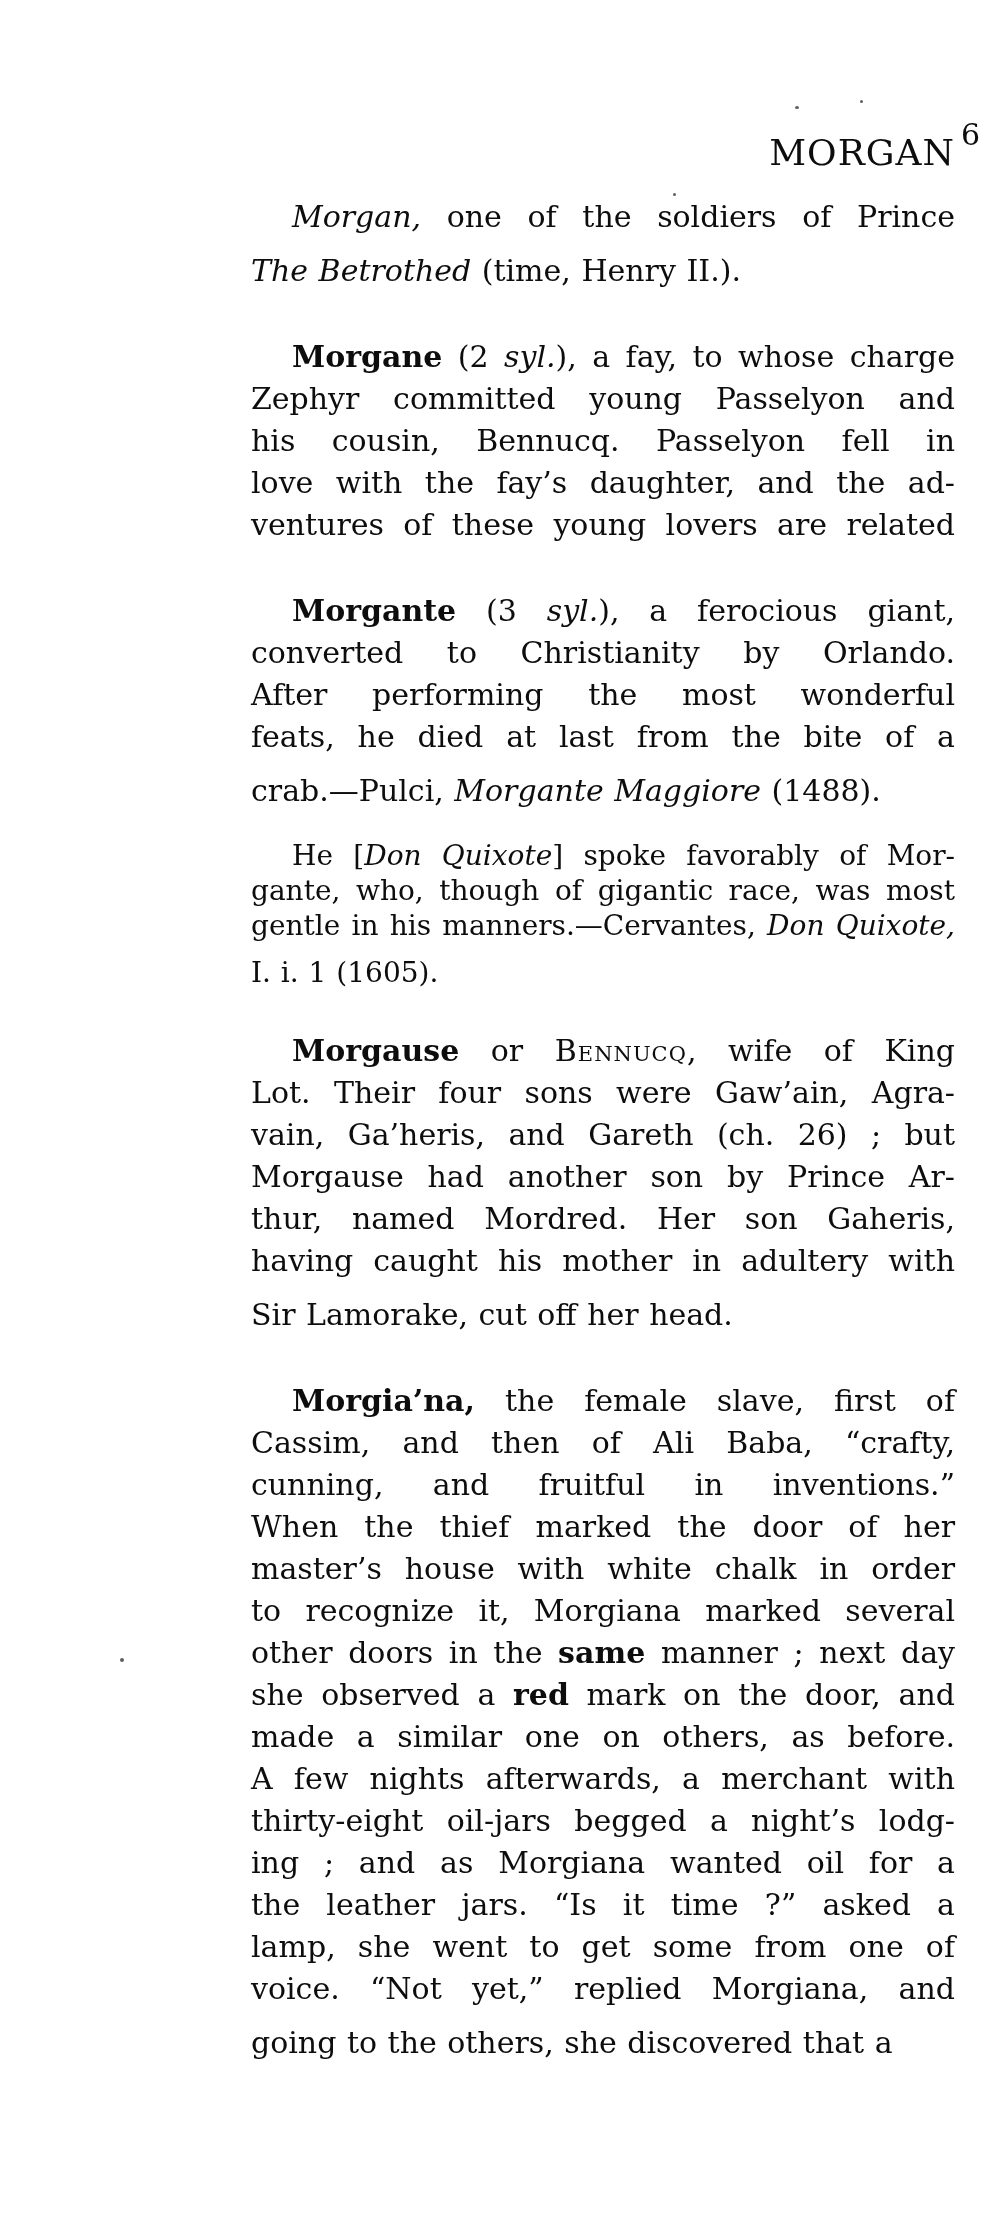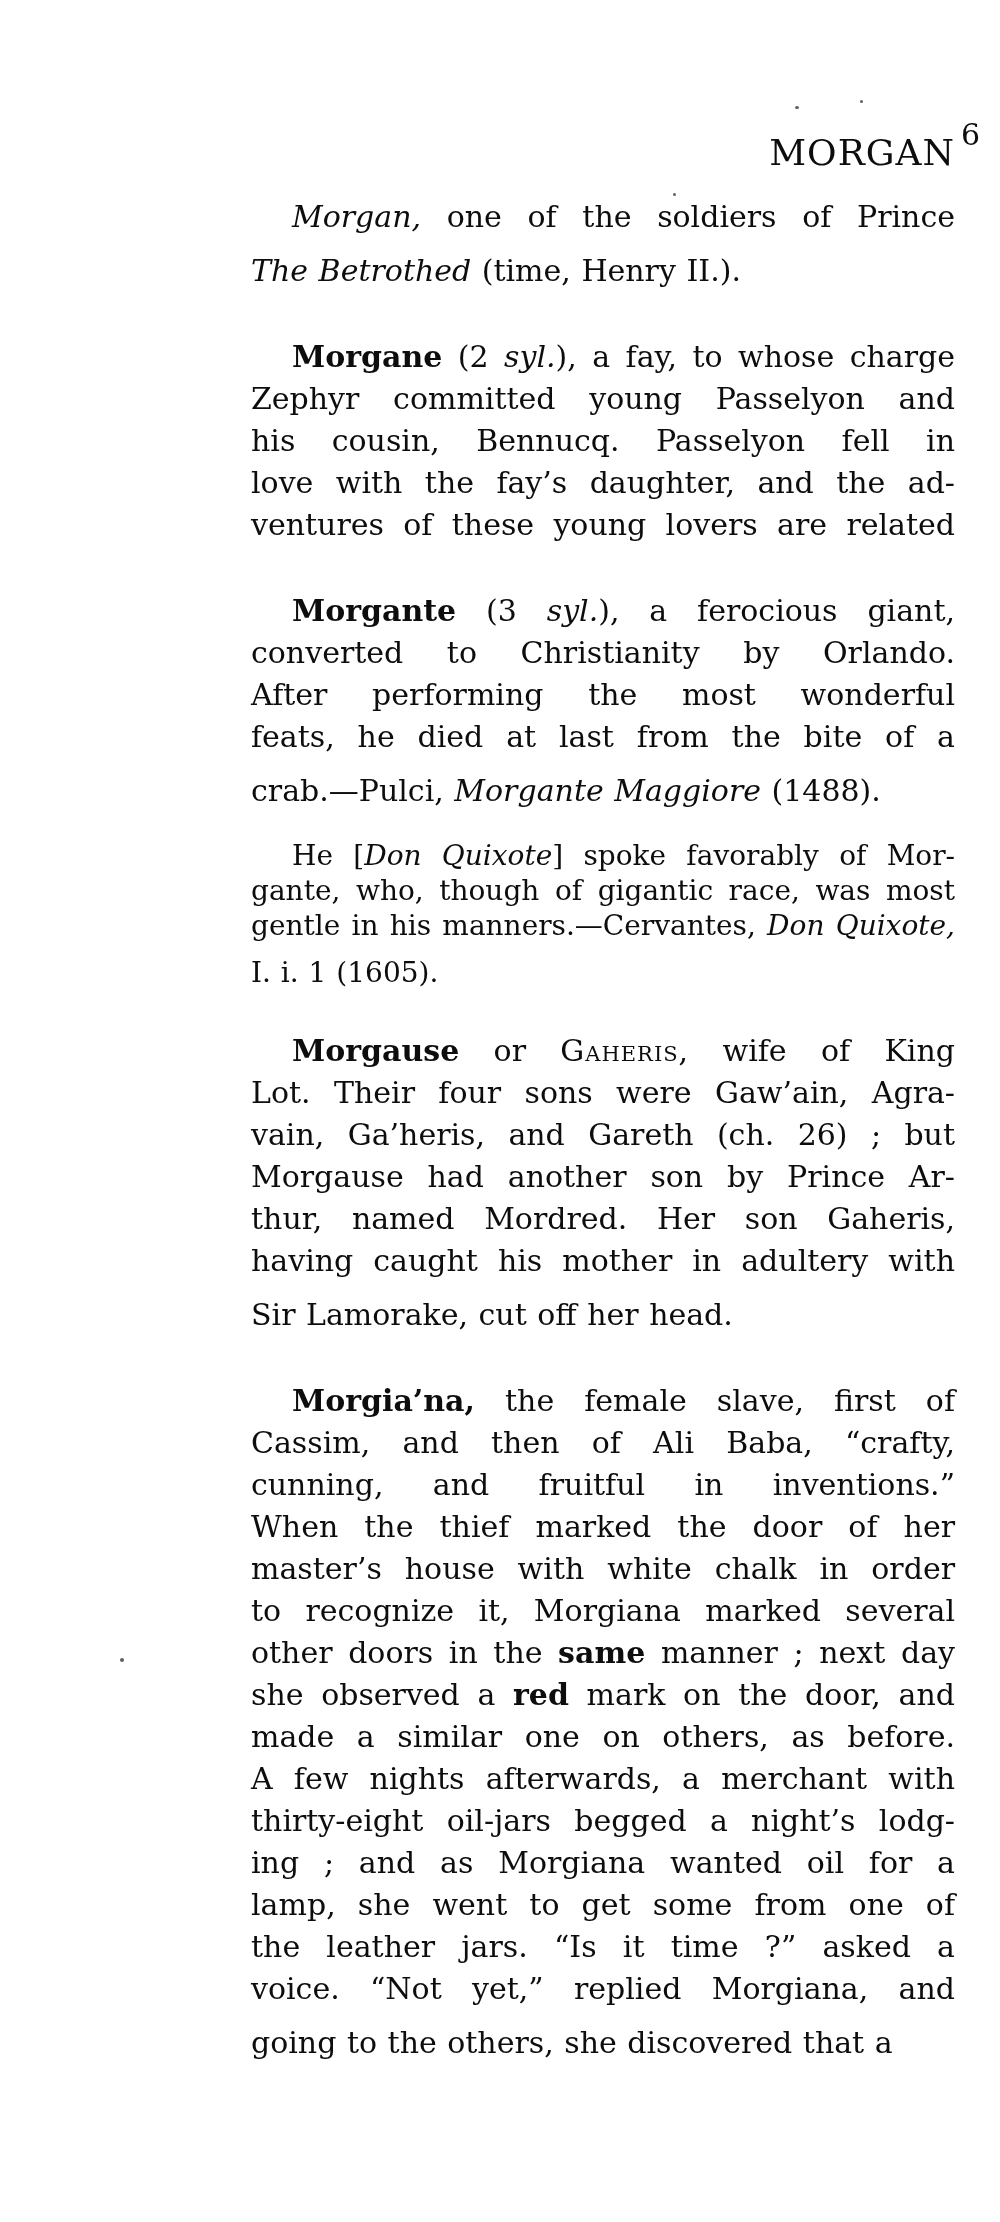--- a/index.html
+++ b/index.html
@@ -99,43 +99,43 @@
         <div class="line"><span class="s-n">feats, he died at last from the bite of a</span></div>
         <div class="line last"><span class="s-n">crab.—Pulci, </span><span class="s-i">Morgante Maggiore</span><span class="s-n"> (1488).</span></div>
       </div>
       <div class="para quote">
         <div class="line first"><span class="s-n">He [</span><span class="s-i">Don Quixote</span><span class="s-n">] spoke favorably of Mor-</span></div>
         <div class="line"><span class="s-n">gante, who, though of gigantic race, was most</span></div>
         <div class="line"><span class="s-n">gentle in his manners.—Cervantes, </span><span class="s-i">Don Quixote,</span></div>
         <div class="line last"><span class="s-n">I. i. 1 (1605).</span></div>
       </div>
       <div class="para">
-        <div class="line first"><span class="s-b">Morgause</span><span class="s-n"> or </span><span class="s-sc">Gaheris</span><span class="s-n">, wife of King</span></div>
+        <div class="line first"><span class="s-b">Morgause</span><span class="s-n"> or </span><span class="s-sc">Bennucq</span><span class="s-n">, wife of King</span></div>
         <div class="line"><span class="s-n">Lot.  Their four sons were Gaw’ain, Agra-</span></div>
         <div class="line"><span class="s-n">vain, Ga’heris, and Gareth (ch. 26) ; but</span></div>
         <div class="line"><span class="s-n">Morgause had another son by Prince Ar-</span></div>
         <div class="line"><span class="s-n">thur, named Mordred.  Her son Gaheris,</span></div>
         <div class="line"><span class="s-n">having caught his mother in adultery with</span></div>
         <div class="line last"><span class="s-n">Sir Lamorake, cut off her head.</span></div>
       </div>
       <div class="para">
         <div class="line first"><span class="s-b">Morgia’na,</span><span class="s-n"> the female slave, first of</span></div>
         <div class="line"><span class="s-n">Cassim, and then of Ali Baba, “crafty,</span></div>
         <div class="line"><span class="s-n">cunning, and fruitful in inventions.”</span></div>
         <div class="line"><span class="s-n">When the thief marked the door of her</span></div>
         <div class="line"><span class="s-n">master’s house with white chalk in order</span></div>
         <div class="line"><span class="s-n">to recognize it, Morgiana marked several</span></div>
         <div class="line"><span class="s-n">other doors in the </span><span class="s-b">same</span><span class="s-n"> manner ; next day</span></div>
         <div class="line"><span class="s-n">she observed a </span><span class="s-b">red</span><span class="s-n"> mark on the door, and</span></div>
         <div class="line"><span class="s-n">made a similar one on others, as before.</span></div>
         <div class="line"><span class="s-n">A few nights afterwards, a merchant with</span></div>
         <div class="line"><span class="s-n">thirty-eight oil-jars begged a night’s lodg-</span></div>
         <div class="line"><span class="s-n">ing ; and as Morgiana wanted oil for a</span></div>
+        <div class="line"><span class="s-n">the leather jars.  “Is it time ?” asked a</span></div>
         <div class="line"><span class="s-n">lamp, she went to get some from one of</span></div>
-        <div class="line"><span class="s-n">the leather jars.  “Is it time ?” asked a</span></div>
         <div class="line"><span class="s-n">voice.  “Not yet,” replied Morgiana, and</span></div>
         <div class="line last"><span class="s-n">going to the others, she discovered that a</span></div>
       </div>
     </div>
 
   <span class="speck a"></span>
   <span class="speck b"></span>
   <span class="speck c"></span>
   <span class="speck d"></span>
 

